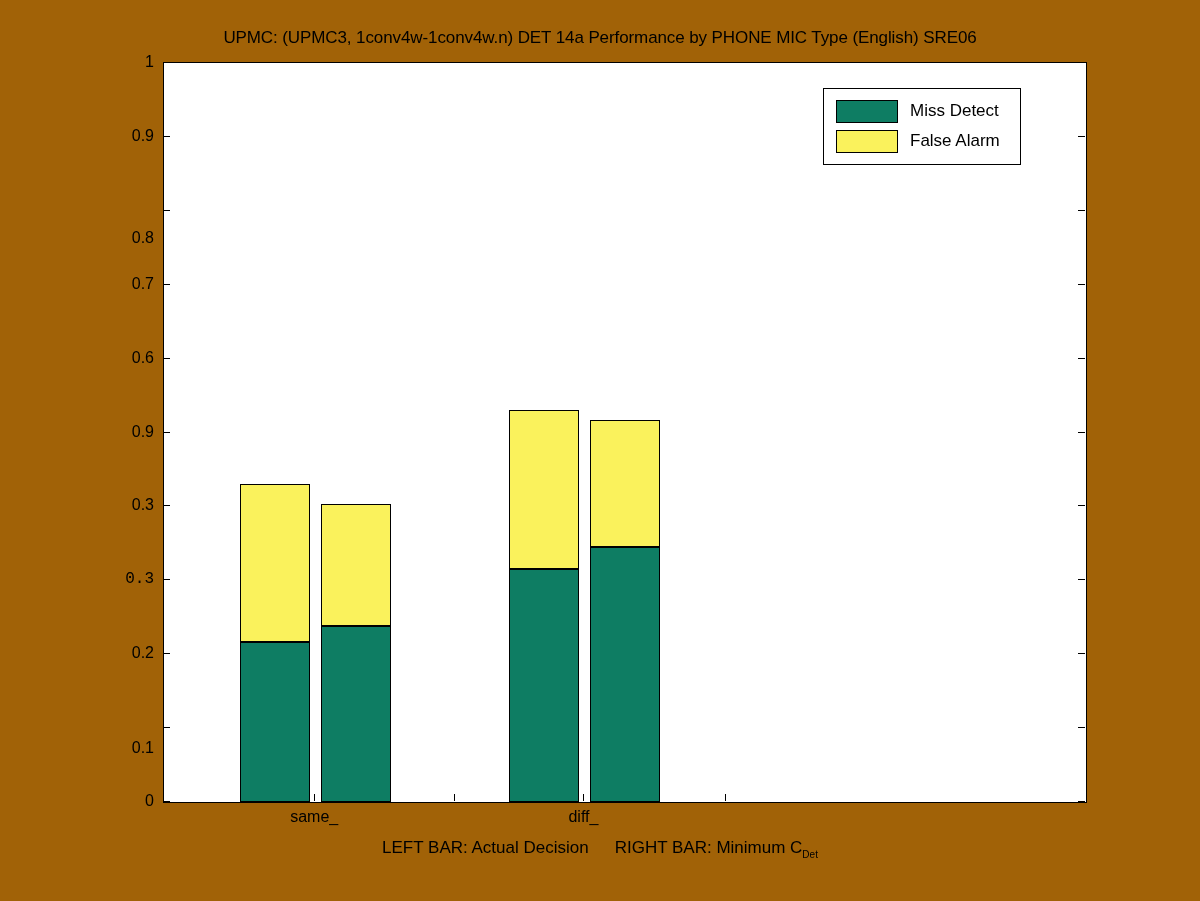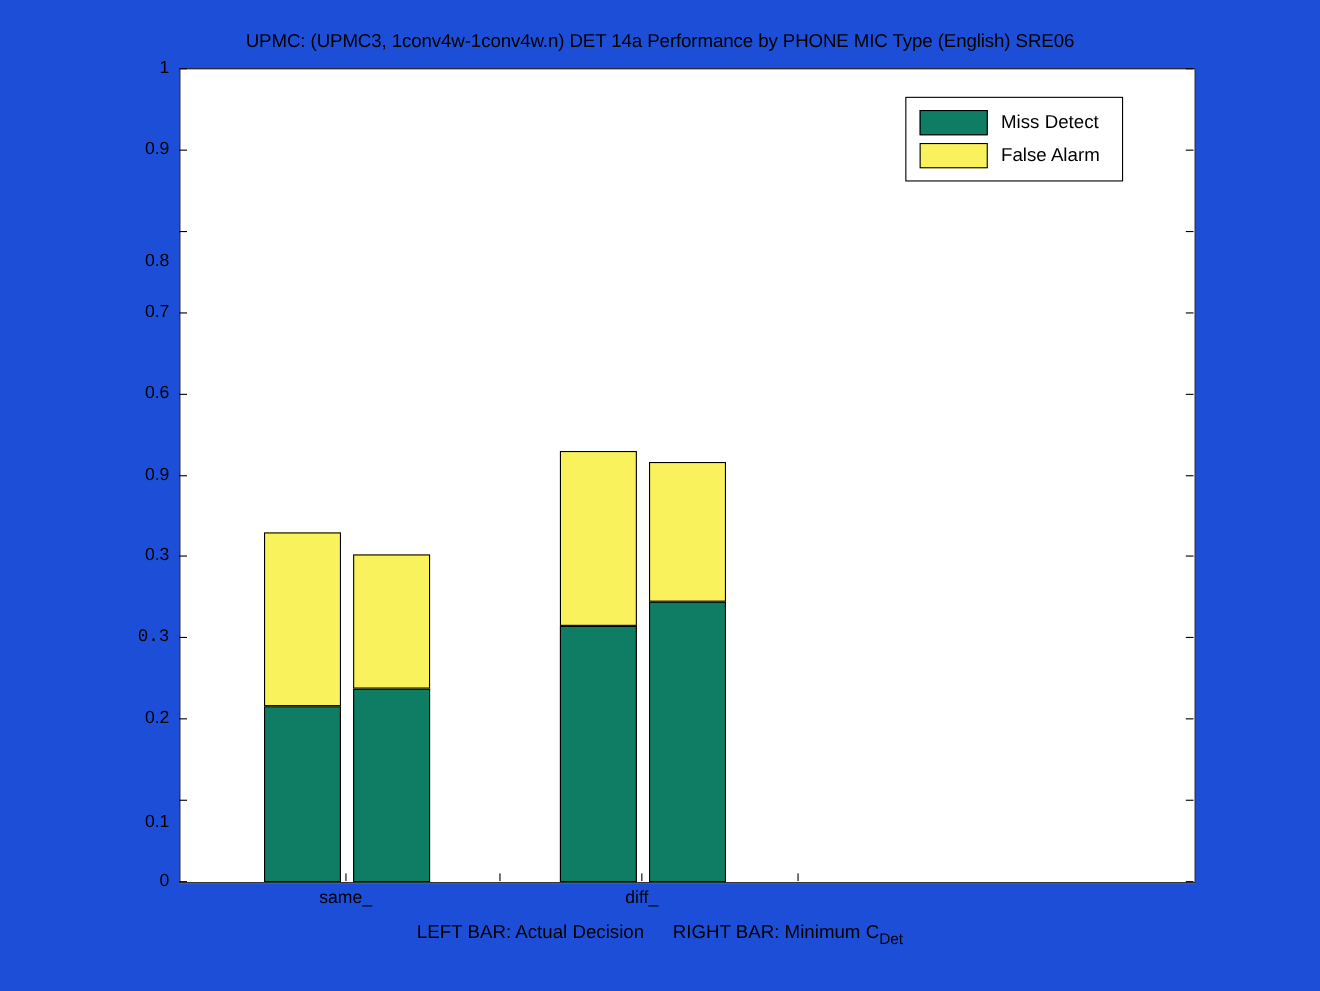--- a/index.html
+++ b/index.html
@@ -13,21 +13,21 @@
     position: relative;
     font-family: "Liberation Sans", sans-serif;
     overflow: hidden;
   }
 
   #figure {
     position: absolute;
     left: 0; top: 0;
     width: 1200px;
     height: 901px;
-    background: #1d4ed8;
+    background: #a16207;
   }
 
   
   #chart-title {
     position: absolute;
     left: 0;
     top: 28px;
     width: 1200px;
     text-align: center;
     font-size: 17px;
@@ -115,21 +115,21 @@
     left: 0;
     top: 838px;
     width: 1200px;
     text-align: center;
     font-size: 17px;
     color: #000;
     white-space: nowrap;
   }
   #xlabel .gap { display: inline-block; width: 26px; }
   #xlabel sub {
-    font-size: 14px;
+    font-size: 10px;
     vertical-align: baseline;
     position: relative;
     top: 5px;
   }
 
   
   #legend {
     position: absolute;
     left: 823px;
     top: 88px;

